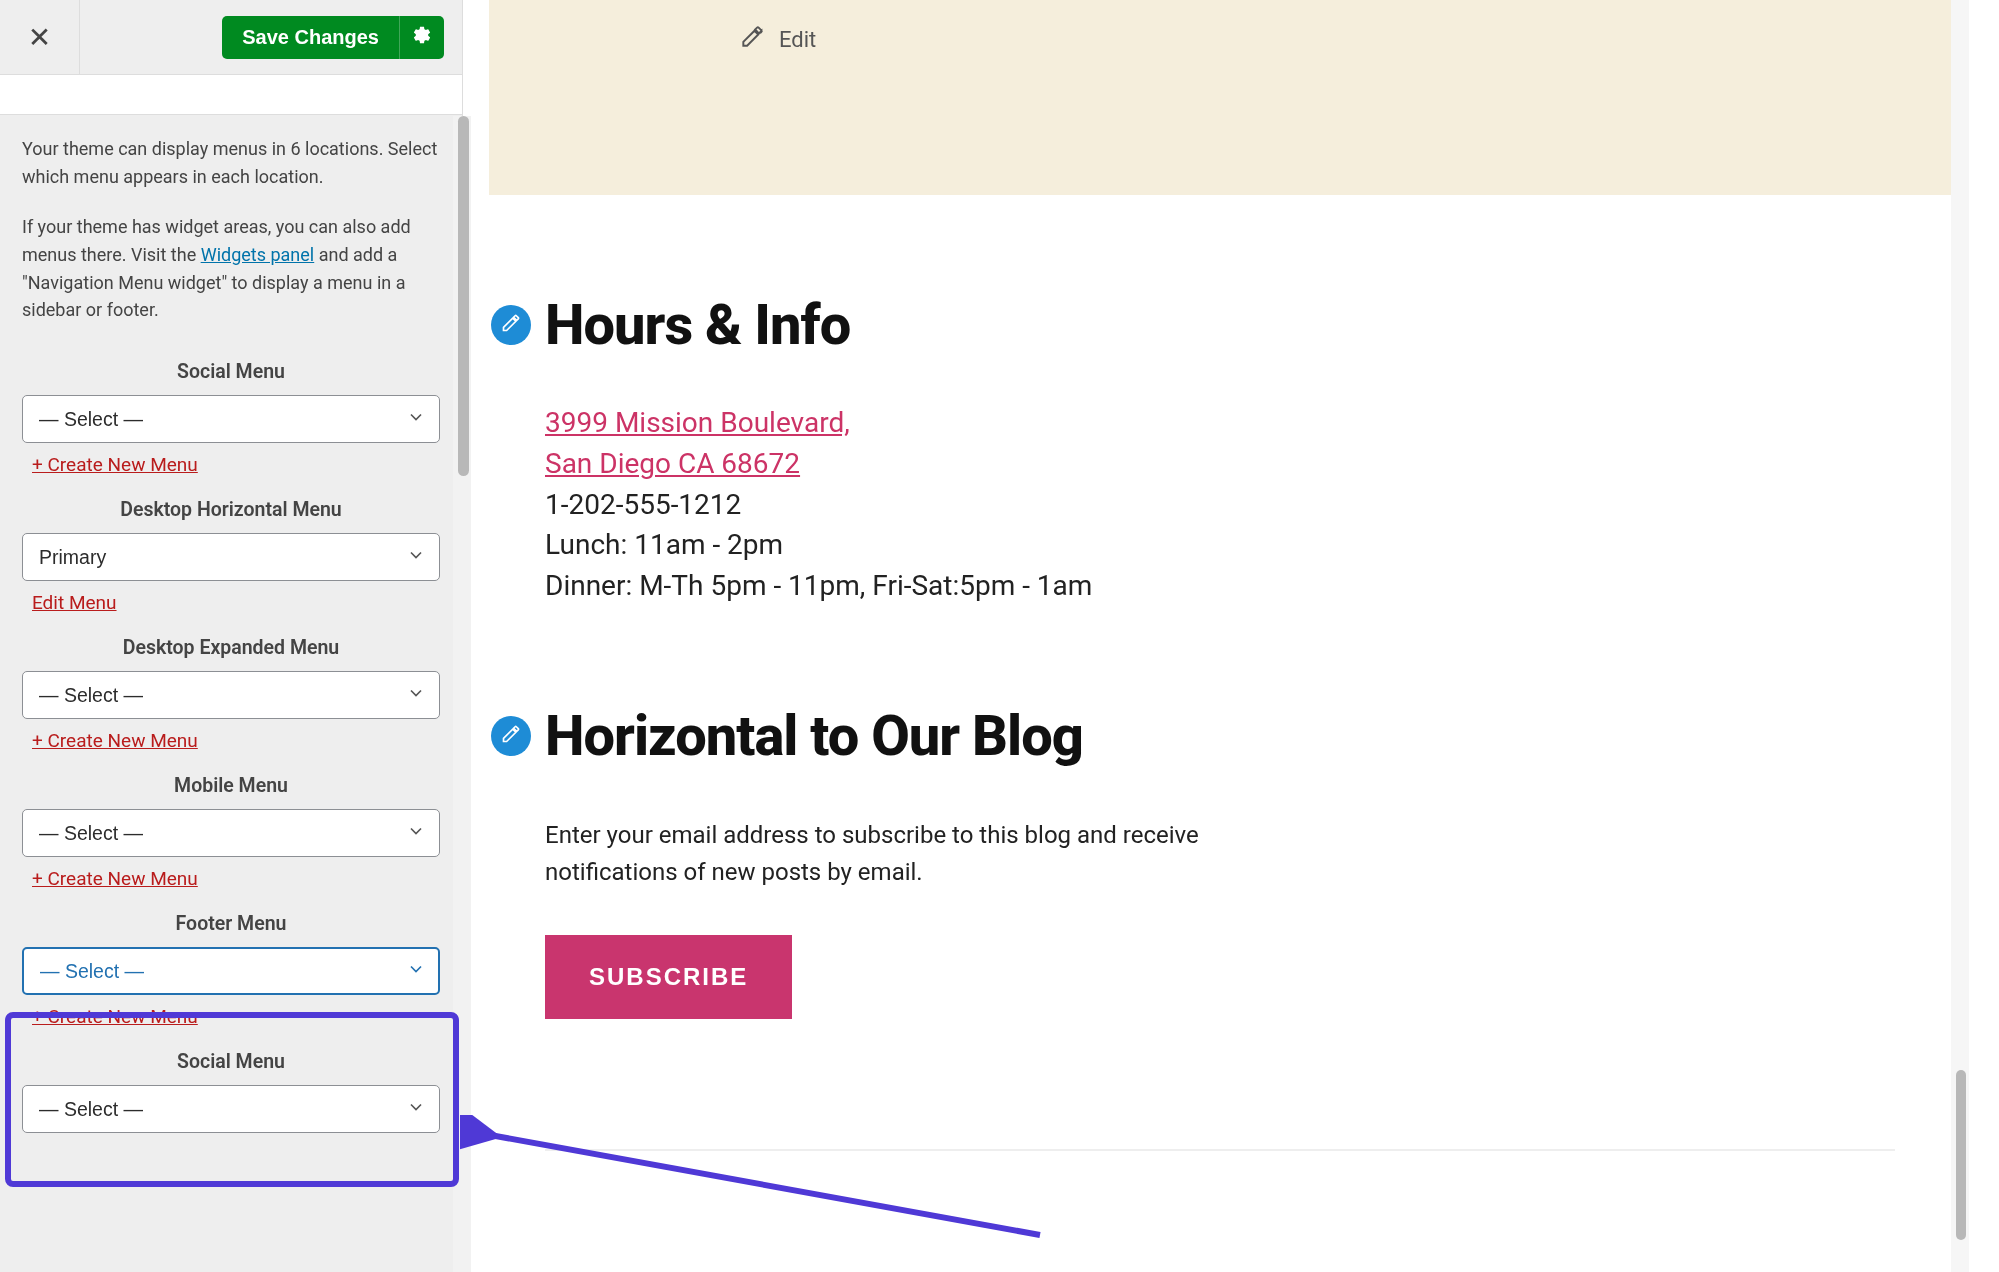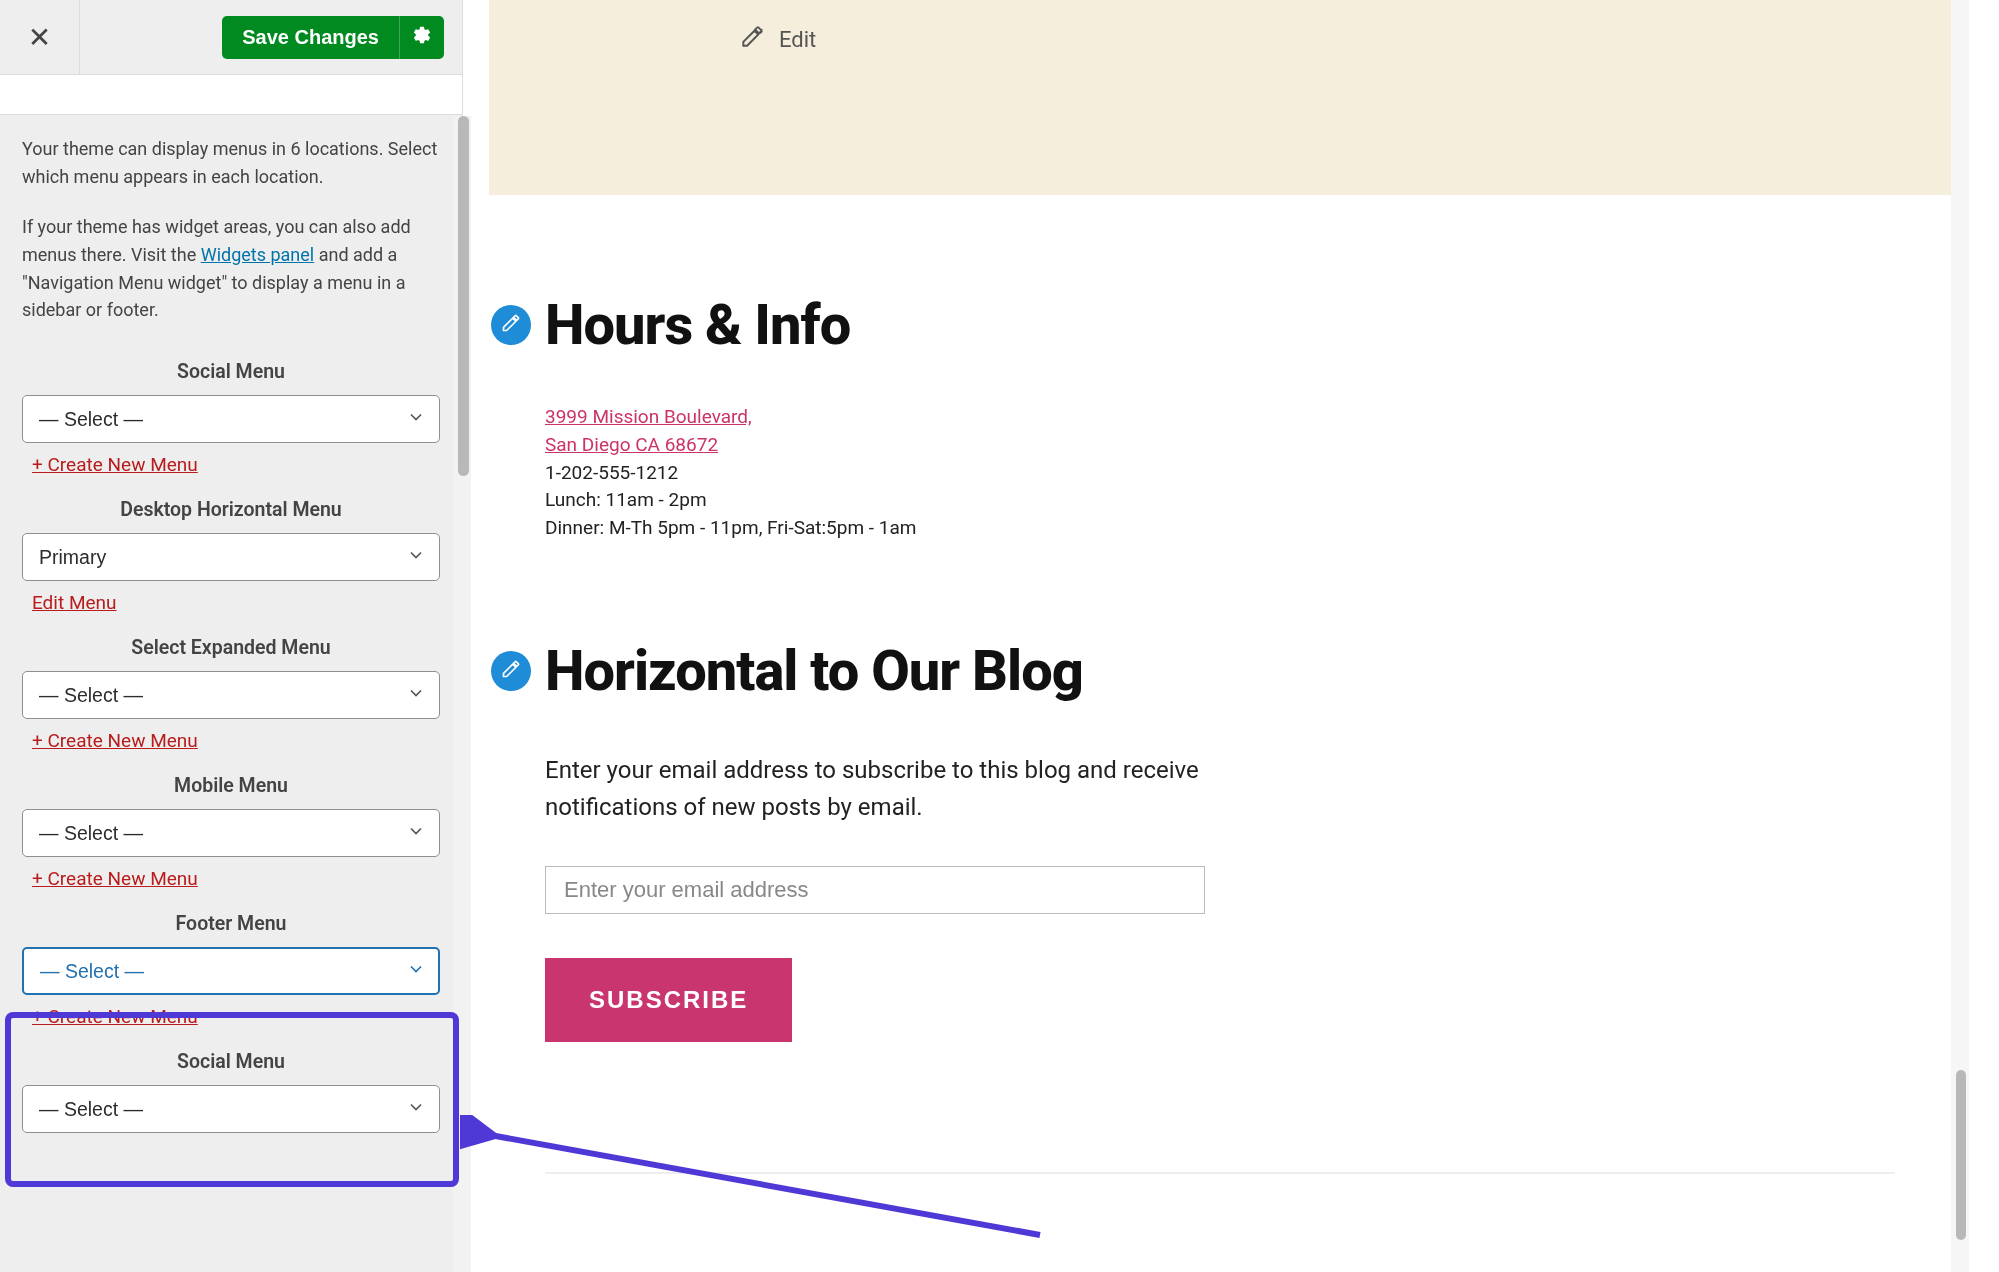--- a/index.html
+++ b/index.html
@@ -51,21 +51,21 @@
   .hero-band { background: #f5eedc; padding: 0 0 140px 250px; }
   .edit-pill { display: inline-flex; align-items: center; gap: 14px; color: #555; font-size: 22px; padding-top: 24px; cursor: pointer; }
   .edit-pill svg { width: 26px; height: 26px; stroke: #555; fill: none; stroke-width: 1.8; }
 
   .content { padding: 0 56px 40px 56px; }
   .section { position: relative; margin-top: 100px; }
   .badge { position: absolute; left: -54px; top: 10px; width: 40px; height: 40px; border-radius: 50%; background: #1e8cd6; display: flex; align-items: center; justify-content: center; }
   .badge svg { width: 20px; height: 20px; stroke: #fff; fill: none; stroke-width: 2; }
   h2.sec-title { font-size: 56px; font-weight: 800; letter-spacing: -1px; color: #111; line-height: 1.08; }
 
-  .info-block { margin-top: 48px; font-size: 19px; line-height: 1.45; color: #222; }
+  .info-block { margin-top: 48px; font-size: 28px; line-height: 1.45; color: #222; }
   .addr { color: #cc3366; text-decoration: underline; }
   .info-line { display: block; }
 
   .sub-desc { margin-top: 50px; font-size: 24px; line-height: 1.55; color: #222; max-width: 680px; }
 
   .email-input { margin-top: 40px; width: 660px; height: 48px; border: 1px solid #bbb; padding: 0 18px; font-size: 22px; color: #444; }
   .email-input::placeholder { color: #888; }
 
   .subscribe-btn { margin-top: 44px; display: inline-block; background: #c9356e; color: #fff; font-size: 24px; font-weight: 600; letter-spacing: 2px; padding: 28px 44px; border: none; cursor: pointer; }
 
@@ -125,21 +125,21 @@
             <option>Primary</option>
           </select>
           <span class="select-chevron"><svg viewBox="0 0 24 24">
                 <polyline points="6 9 12 15 18 9"></polyline>
               </svg></span>
         </div>
         <a class="sub-link edit">Edit Menu</a>
       </div>
 
       <div class="menu-control">
-        <div class="menu-label">Select Expanded Menu</div>
+        <div class="menu-label">Desktop Expanded Menu</div>
         <div class="select-wrap">
           <select class="select">
             <option>— Select —</option>
           </select>
           <span class="select-chevron"><svg viewBox="0 0 24 24">
                 <polyline points="6 9 12 15 18 9"></polyline>
               </svg></span>
         </div>
         <a class="sub-link">+ Create New Menu</a>
       </div>
@@ -233,21 +233,20 @@
         </div>
 
         <div class="section">
           <div class="badge">
             <span><svg viewBox="0 0 24 24">
                   <path d="M3 17.25V21h3.75L17.81 9.94l-3.75-3.75L3 17.25zM20.71 7.04a1 1 0 0 0 0-1.41l-2.34-2.34a1 1 0 0 0-1.41 0l-1.83 1.83 3.75 3.75 1.83-1.83z"></path>
                 </svg></span>
           </div>
           <h2 class="sec-title">Horizontal to Our Blog</h2>
           <p class="sub-desc">Enter your email address to subscribe to this blog and receive notifications of new posts by email.</p>
-          <input type="text" class="email-input" placeholder="Enter your email address" style="">
           <div>
             <button class="subscribe-btn">SUBSCRIBE</button>
           </div>
           <hr class="thin">
         </div>
 
       </div>
     </div>
 
     <div class="preview-scroll">

